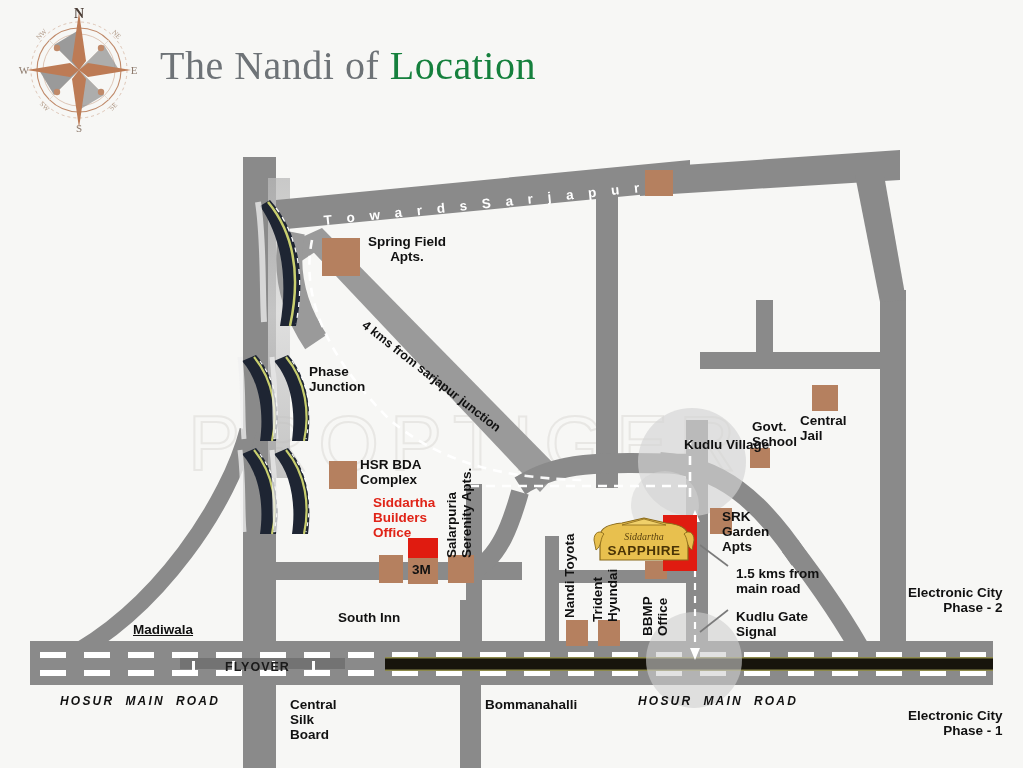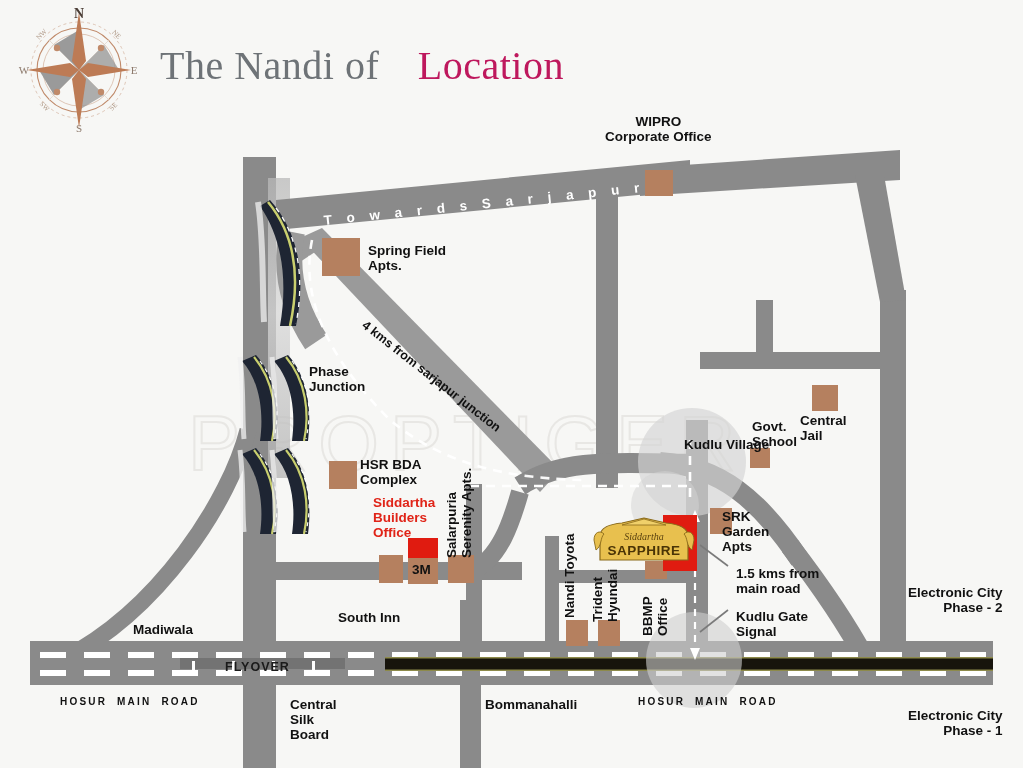--- a/index.html
+++ b/index.html
@@ -3,32 +3,32 @@
 <meta charset="utf-8">
 <style>
   html,body{margin:0;padding:0;background:#ffffff;}
   body{font-family:"Liberation Sans",sans-serif;}
   #stage{position:relative;width:1023px;height:768px;background:#f7f7f5;overflow:hidden;}
 
   
   #compass{position:absolute;left:14px;top:2px;width:130px;height:135px;}
   #title{position:absolute;left:160px;top:42px;font-family:"Liberation Serif",serif;
          font-size:40px;color:#6e7377;letter-spacing:.5px;white-space:nowrap;}
-  #title .accent{color:#be185d;margin-left:28px;}
+  #title .accent{color:#15803d;}
 
   
   #watermark{position:absolute;left:188px;top:398px;font-size:78px;letter-spacing:11px;
     font-family:"Liberation Sans",sans-serif;font-weight:400;color:#ececea;
     -webkit-text-stroke:2px #e8e7e4;color:transparent;white-space:nowrap;pointer-events:none;}
   .bld{position:absolute;background:#b5805f;}
   .bld.red{background:#e01b10;}
   .lbl{position:absolute;font-size:13.5px;line-height:15px;color:#111;font-weight:bold;white-space:pre;}
   .lbl.red{color:#e02418;}
   .lbl.wide{letter-spacing:2.2px;}
-  .lbl.big{font-size:10px;line-height:17px;}
+  .lbl.big{font-size:12px;line-height:17px;font-style:italic;}
   .lbl.vert{writing-mode:vertical-rl;transform:rotate(180deg);white-space:pre;}
 
   svg.overlay{position:absolute;left:0;top:0;width:1023px;height:768px;pointer-events:none;}
 </style>
 </head>
 <body>
 
 <div id="stage">
 
   <svg id="compass" viewBox="0 0 130 135">
@@ -277,23 +277,21 @@
 
   <svg style="position:absolute;left:592px;top:516px;width:104px;height:50px;" viewBox="0 0 104 50">
     <path d="M8,44 L8,20 C8,12 18,8 30,7 L52,2 L74,7 C86,8 96,12 96,20 L96,44 Z" fill="#e8c04e" stroke="#8a6a1a" stroke-width="1.2"></path>
     <path d="M30,9 L52,3 L74,9 Z" fill="#f0d06a" stroke="#8a6a1a" stroke-width=".8"></path>
     <path d="M2,24 C2,16 8,14 12,18 C8,22 10,30 4,34 Z" fill="#e8c04e" stroke="#8a6a1a" stroke-width=".9"></path>
     <path d="M102,24 C102,16 96,14 92,18 C96,22 94,30 100,34 Z" fill="#e8c04e" stroke="#8a6a1a" stroke-width=".9"></path>
     <text x="52" y="24" text-anchor="middle" font-family="Liberation Serif, serif" font-style="italic" font-size="10" fill="#5d4410">Siddartha</text>
     <text x="52" y="39" text-anchor="middle" font-family="Liberation Sans, sans-serif" font-size="13.5" font-weight="bold" letter-spacing="0.5" fill="#4a3406">SAPPHIRE</text>
   </svg>
 
-  <div class="lbl" style="left:605px;top:114px;text-align:center;">WIPRO
-Corporate Office</div>
-  <div class="lbl" style="left:368px;top:243px;">Spring Field
+  <div class="lbl" style="left:368px;top:234px;text-align:center;">Spring Field
 Apts.</div>
   <div class="lbl" style="left:309px;top:364px;">Phase
 Junction</div>
   <div class="lbl" style="left:360px;top:457px;">HSR BDA
 Complex</div>
   <div class="lbl red" style="left:373px;top:495px;">Siddartha
 Builders
 Office</div>
   <div class="lbl" style="left:338px;top:562px;margin-top:48px;">South Inn</div>
   <div class="lbl" style="left:412px;top:562px;">3M</div>
@@ -307,21 +305,21 @@
   <div class="lbl" style="left:652px;top:437px;margin-left:32px;">Kudlu Village</div>
   <div class="lbl" style="left:752px;top:419px;">Govt.
 School</div>
   <div class="lbl" style="left:800px;top:413px;">Central
 Jail</div>
   <div class="lbl" style="left:722px;top:509px;">SRK
 Garden
 Apts</div>
   <div class="lbl" style="left:736px;top:609px;">Kudlu Gate
 Signal</div>
-  <div class="lbl" style="left:133px;top:622px;">Madiwala</div>
+  <div class="lbl" style="left:133px;top:622px;text-decoration:underline;">Madiwala</div>
   <div class="lbl" style="left:290px;top:697px;">Central
 Silk
 Board</div>
   <div class="lbl" style="left:485px;top:697px;">Bommanahalli</div>
   <div class="lbl" style="left:908px;top:585px;text-align:right;">Electronic City
 Phase - 2</div>
   <div class="lbl" style="left:908px;top:708px;text-align:right;">Electronic City
 Phase - 1</div>
 
   <div class="lbl" style="left:736px;top:566px;">1.5 kms from

